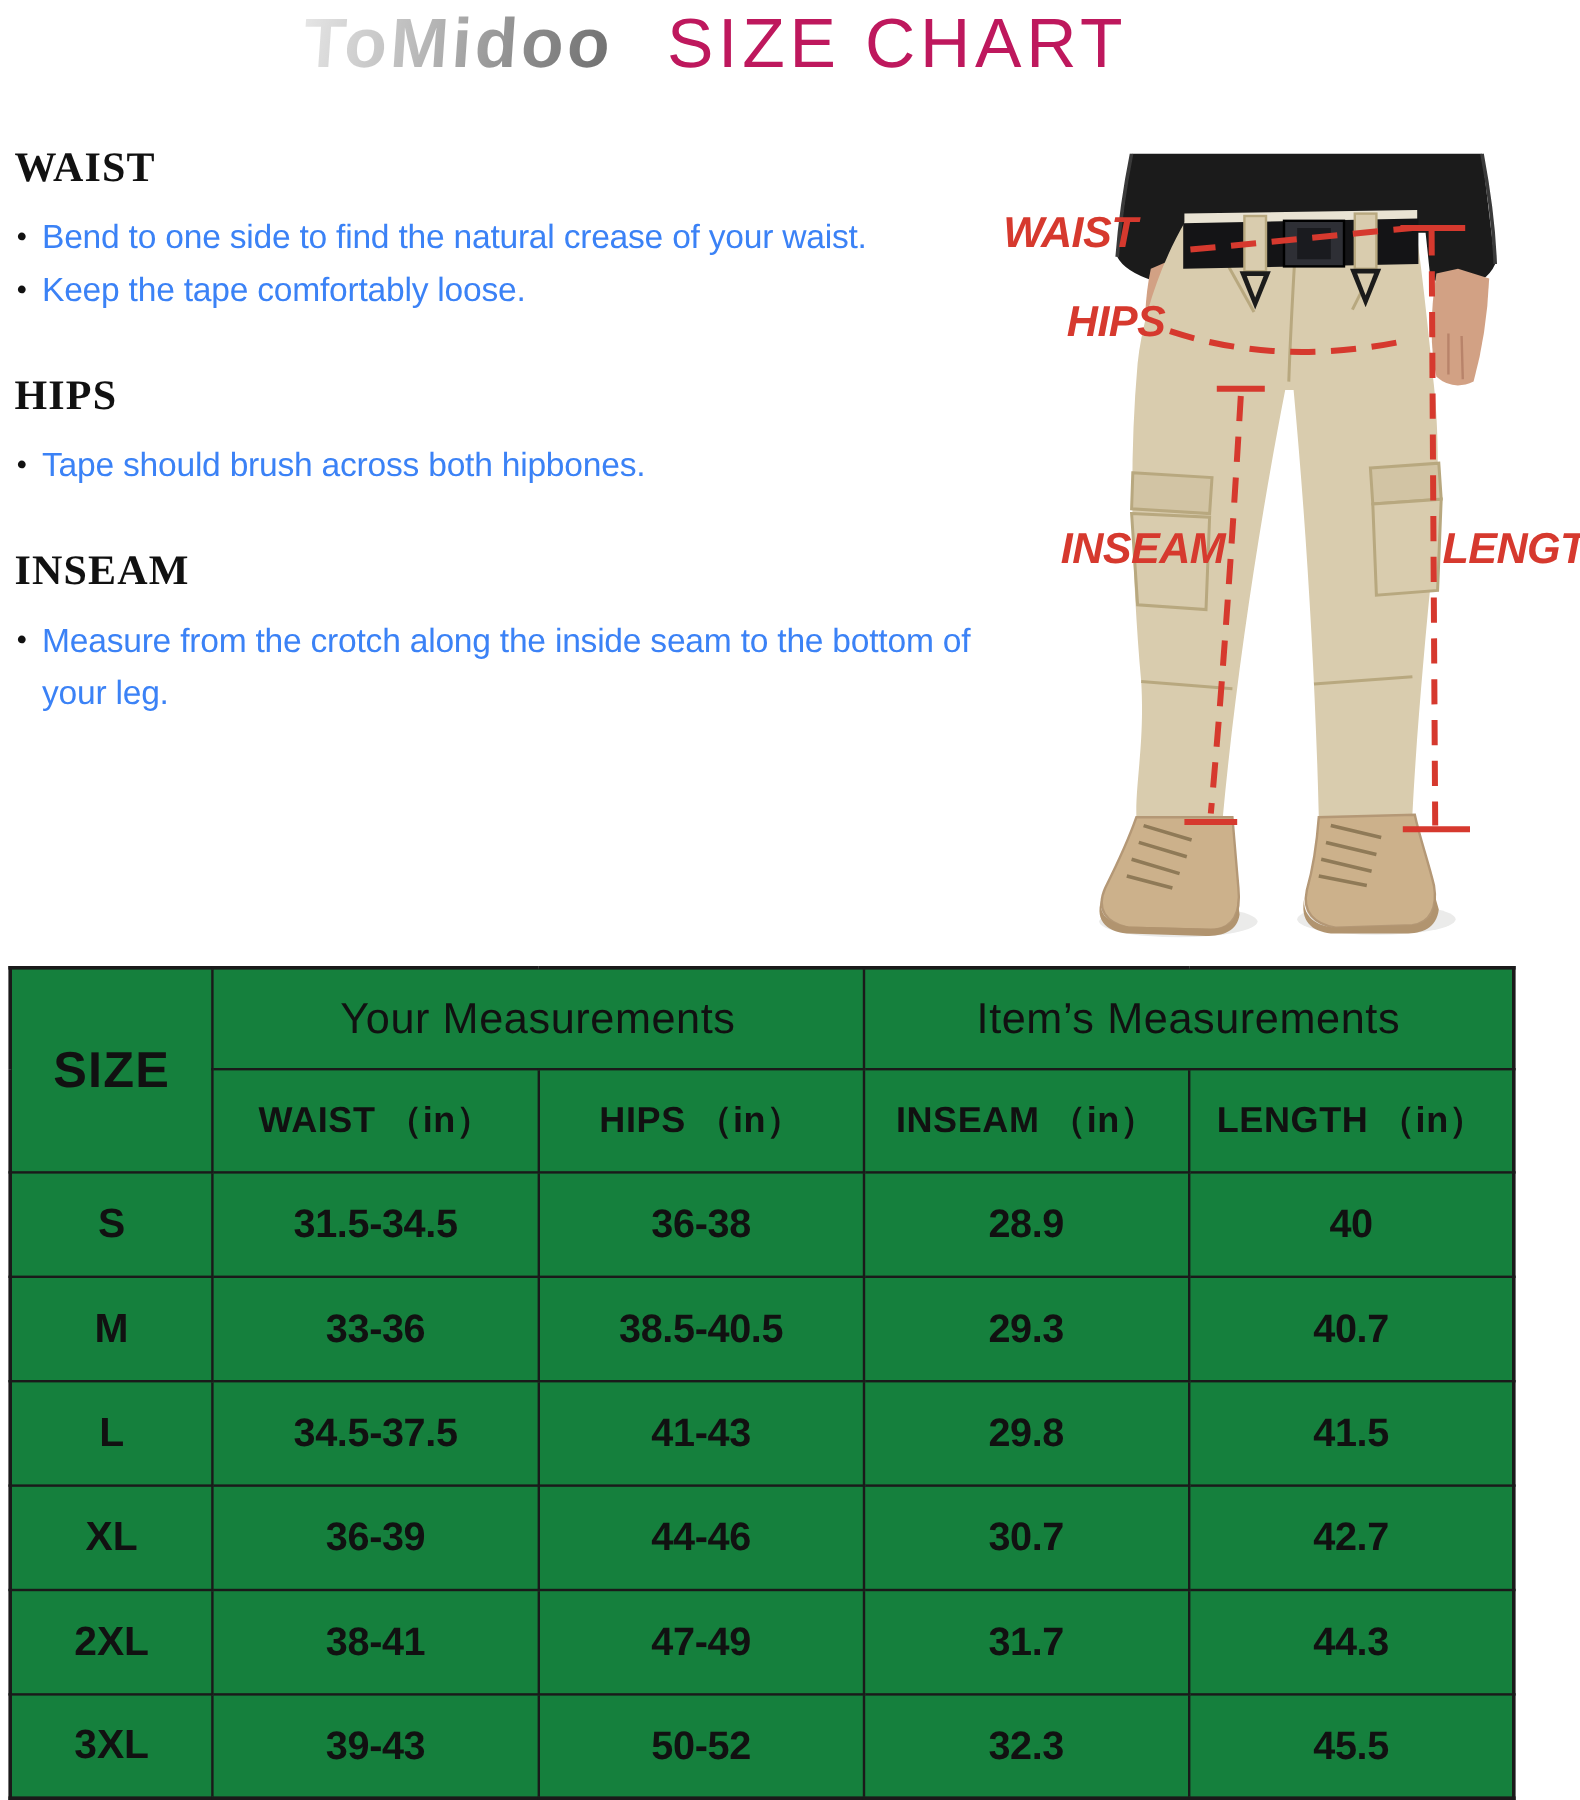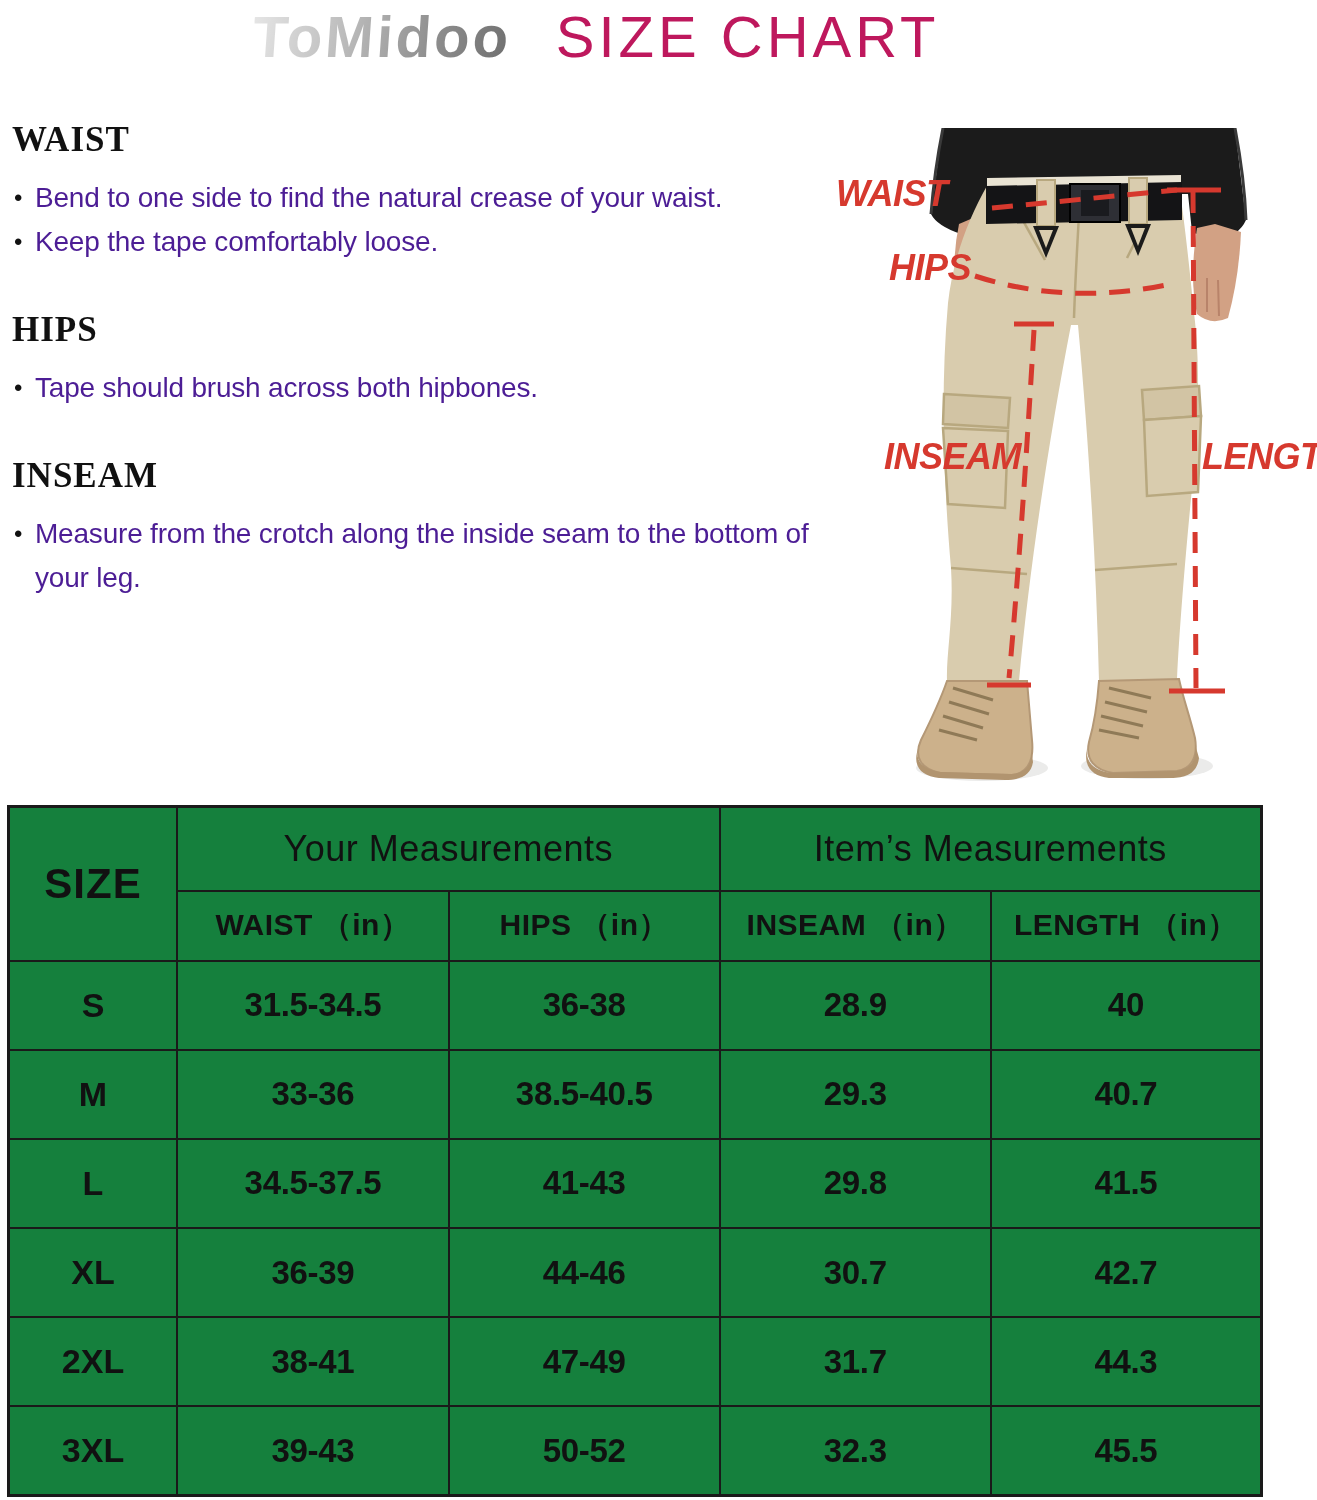--- a/index.html
+++ b/index.html
@@ -37,21 +37,21 @@
   }
   .instr-section{margin:0 0 46px 0;}
   .instr-heading{
     font-family:"Liberation Serif","DejaVu Serif",serif;
     font-size:35px;font-weight:700;letter-spacing:1px;color:#111;
     margin:0 0 16px 0;
   }
   .instr-list{list-style:none;margin:0;padding:0;}
   .instr-list li{
     position:relative;
-    font-size:28px;line-height:44px;color:#4c1d95;
+    font-size:28px;line-height:44px;color:#3b82f6;
     padding-left:23px;letter-spacing:-0.2px;
   }
   .instr-list li::before{
     content:"•";
     position:absolute;left:2px;top:0;
     font-size:24px;color:#111;
   }
 
   
   .figure{position:absolute;left:847px;top:128px;width:470px;height:660px;}
@@ -72,21 +72,21 @@
     width:100%;height:100%;
     border-collapse:collapse;table-layout:fixed;
     border:3px solid #1a1a1a;
   }
   table.size-table th,table.size-table td{
     border:2px solid #1a1a1a;
     text-align:center;vertical-align:middle;
     padding:0;background:#15803d;color:#111;
   }
   tr.group-row{height:84px;}
-  tr.colhead-row{height:70px;}
+  tr.colhead-row{height:86px;}
   tr.data-row{height:87px;}
   th.size-head{font-size:42px;font-weight:700;letter-spacing:1px;}
   th.group-head{font-size:36px;font-weight:400;letter-spacing:0.5px;}
   th.col-head{font-size:30px;font-weight:700;letter-spacing:0.5px;}
   td.size-cell{font-size:34px;font-weight:700;}
   td.val-cell{font-size:33px;font-weight:700;letter-spacing:-0.3px;}
 </style>
 </head>
 <body>
 

